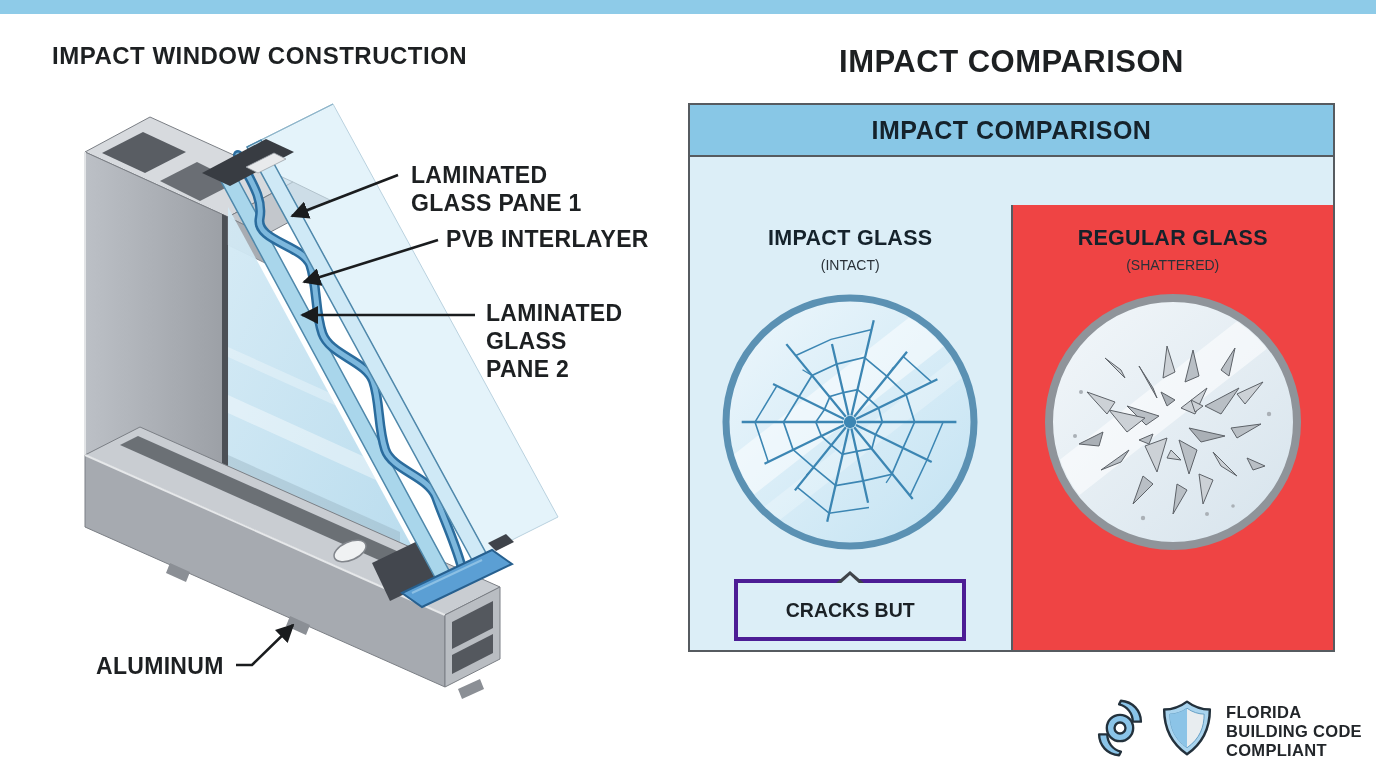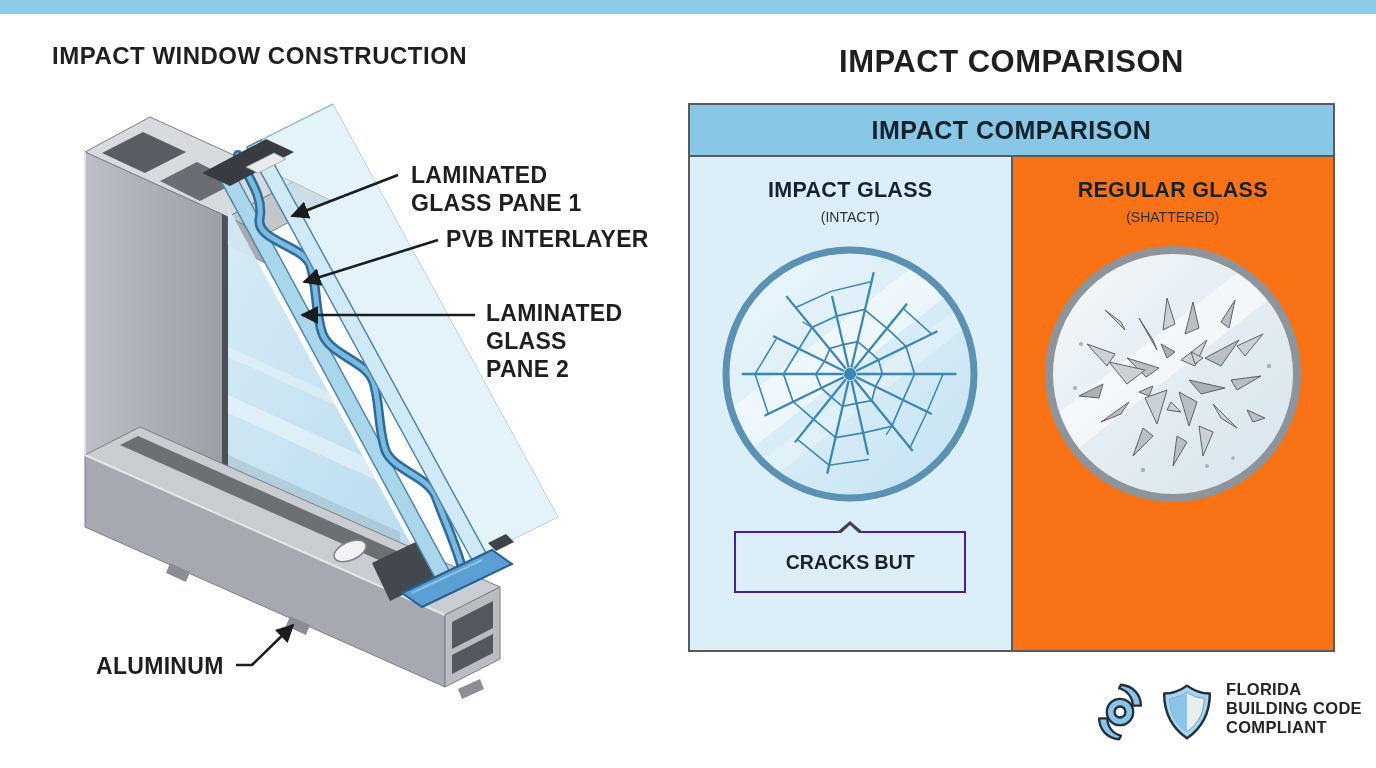--- a/index.html
+++ b/index.html
@@ -24,41 +24,41 @@
   .panel{
     position:absolute;left:688px;top:103px;width:647px;height:549px;
     border:2px solid #565b60;box-sizing:border-box;background:#dceef7;
   }
   .panel-header{
     height:50px;background:#88c7e6;border-bottom:2px solid #565b60;
     display:flex;align-items:center;justify-content:center;
     font-size:25px;font-weight:700;letter-spacing:.5px;color:#15222b;
   }
   .panel-body{display:flex;height:493px;}
-  .col{flex:1;display:flex;flex-direction:column;align-items:center;box-sizing:border-box;}
+  .col{flex:1;display:flex;flex-direction:column;align-items:center;box-sizing:border-box;margin-top:48px;}
   .col-impact{background:#dceef7;}
-  .col-regular{background:#f97316;border-left:2px solid #565b60;}
+  .col-regular{background:#ef4444;border-left:2px solid #565b60;}
   .col-titles{margin-top:20px;text-align:center;line-height:27px;}
   .col-name{font-size:21.5px;font-weight:700;color:#15222b;letter-spacing:.3px;}
   .col-state{font-size:14px;font-weight:400;color:#2a3138;}
   .glass-circle{margin-top:10px;}
   .caption-box{
     position:relative;margin-top:24px;width:232px;height:62px;
-    border:2px solid #4c1d95;box-sizing:border-box;
+    border:4px solid #4c1d95;box-sizing:border-box;
     display:flex;flex-direction:column;align-items:center;justify-content:center;
     font-size:19.5px;font-weight:700;line-height:26px;color:#1b2126;text-align:center;
   }
   .notch-outer{position:absolute;top:-12px;left:50%;margin-left:-14px;width:0;height:0;
     border-left:14px solid transparent;border-right:14px solid transparent;border-bottom:12px solid #3f444a;}
   .notch-inner{position:absolute;top:-8px;left:50%;margin-left:-11px;width:0;height:0;
     border-left:11px solid transparent;border-right:11px solid transparent;}
   .col-impact .notch-inner{border-bottom:10px solid #dceef7;}
   .col-regular .notch-inner{border-bottom:10px solid #ebedee;}
   
-  .badge{position:absolute;left:1090px;top:680px;display:flex;align-items:flex-start;}
+  .badge{position:absolute;left:1090px;top:696px;display:flex;align-items:flex-end;}
   .badge-text{margin-left:10px;font-size:16.5px;font-weight:700;line-height:19px;color:#22262a;letter-spacing:.3px;}
 </style>
 </head>
 <body>
 
 <div class="topbar"></div>
 
 <div class="main-title">IMPACT WINDOW CONSTRUCTION</div>
 <div class="right-title">IMPACT COMPARISON</div>
 

